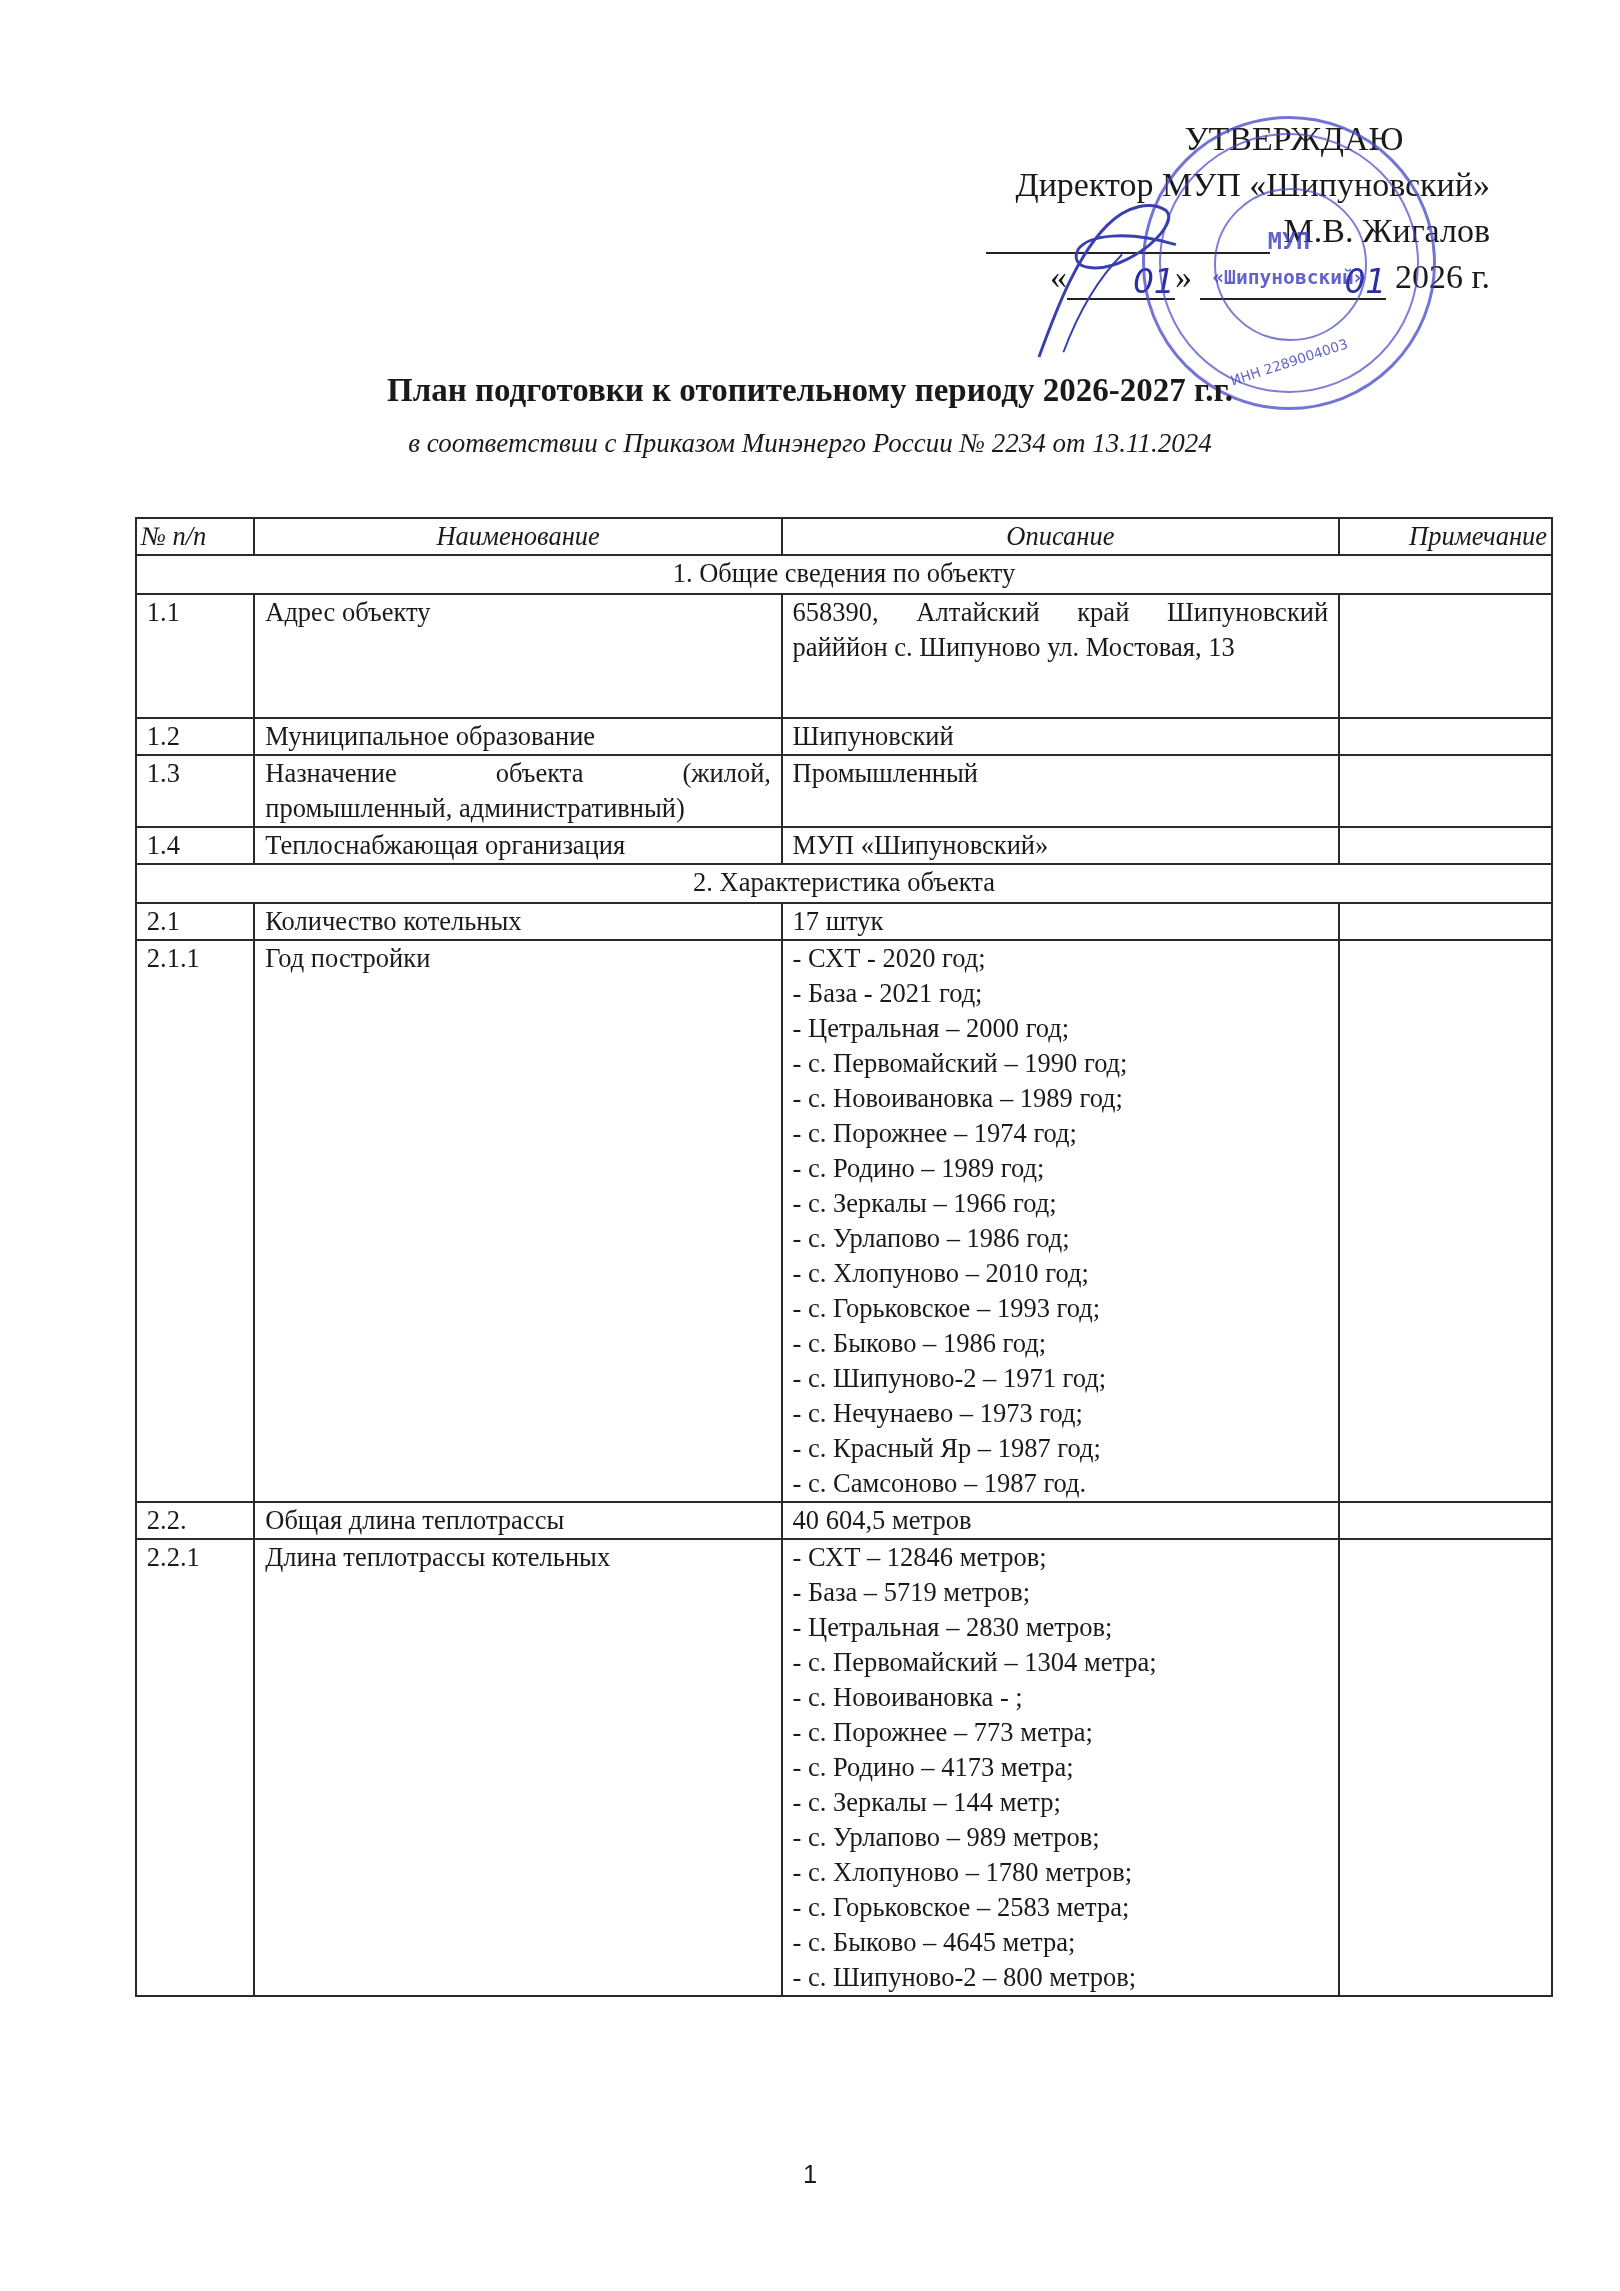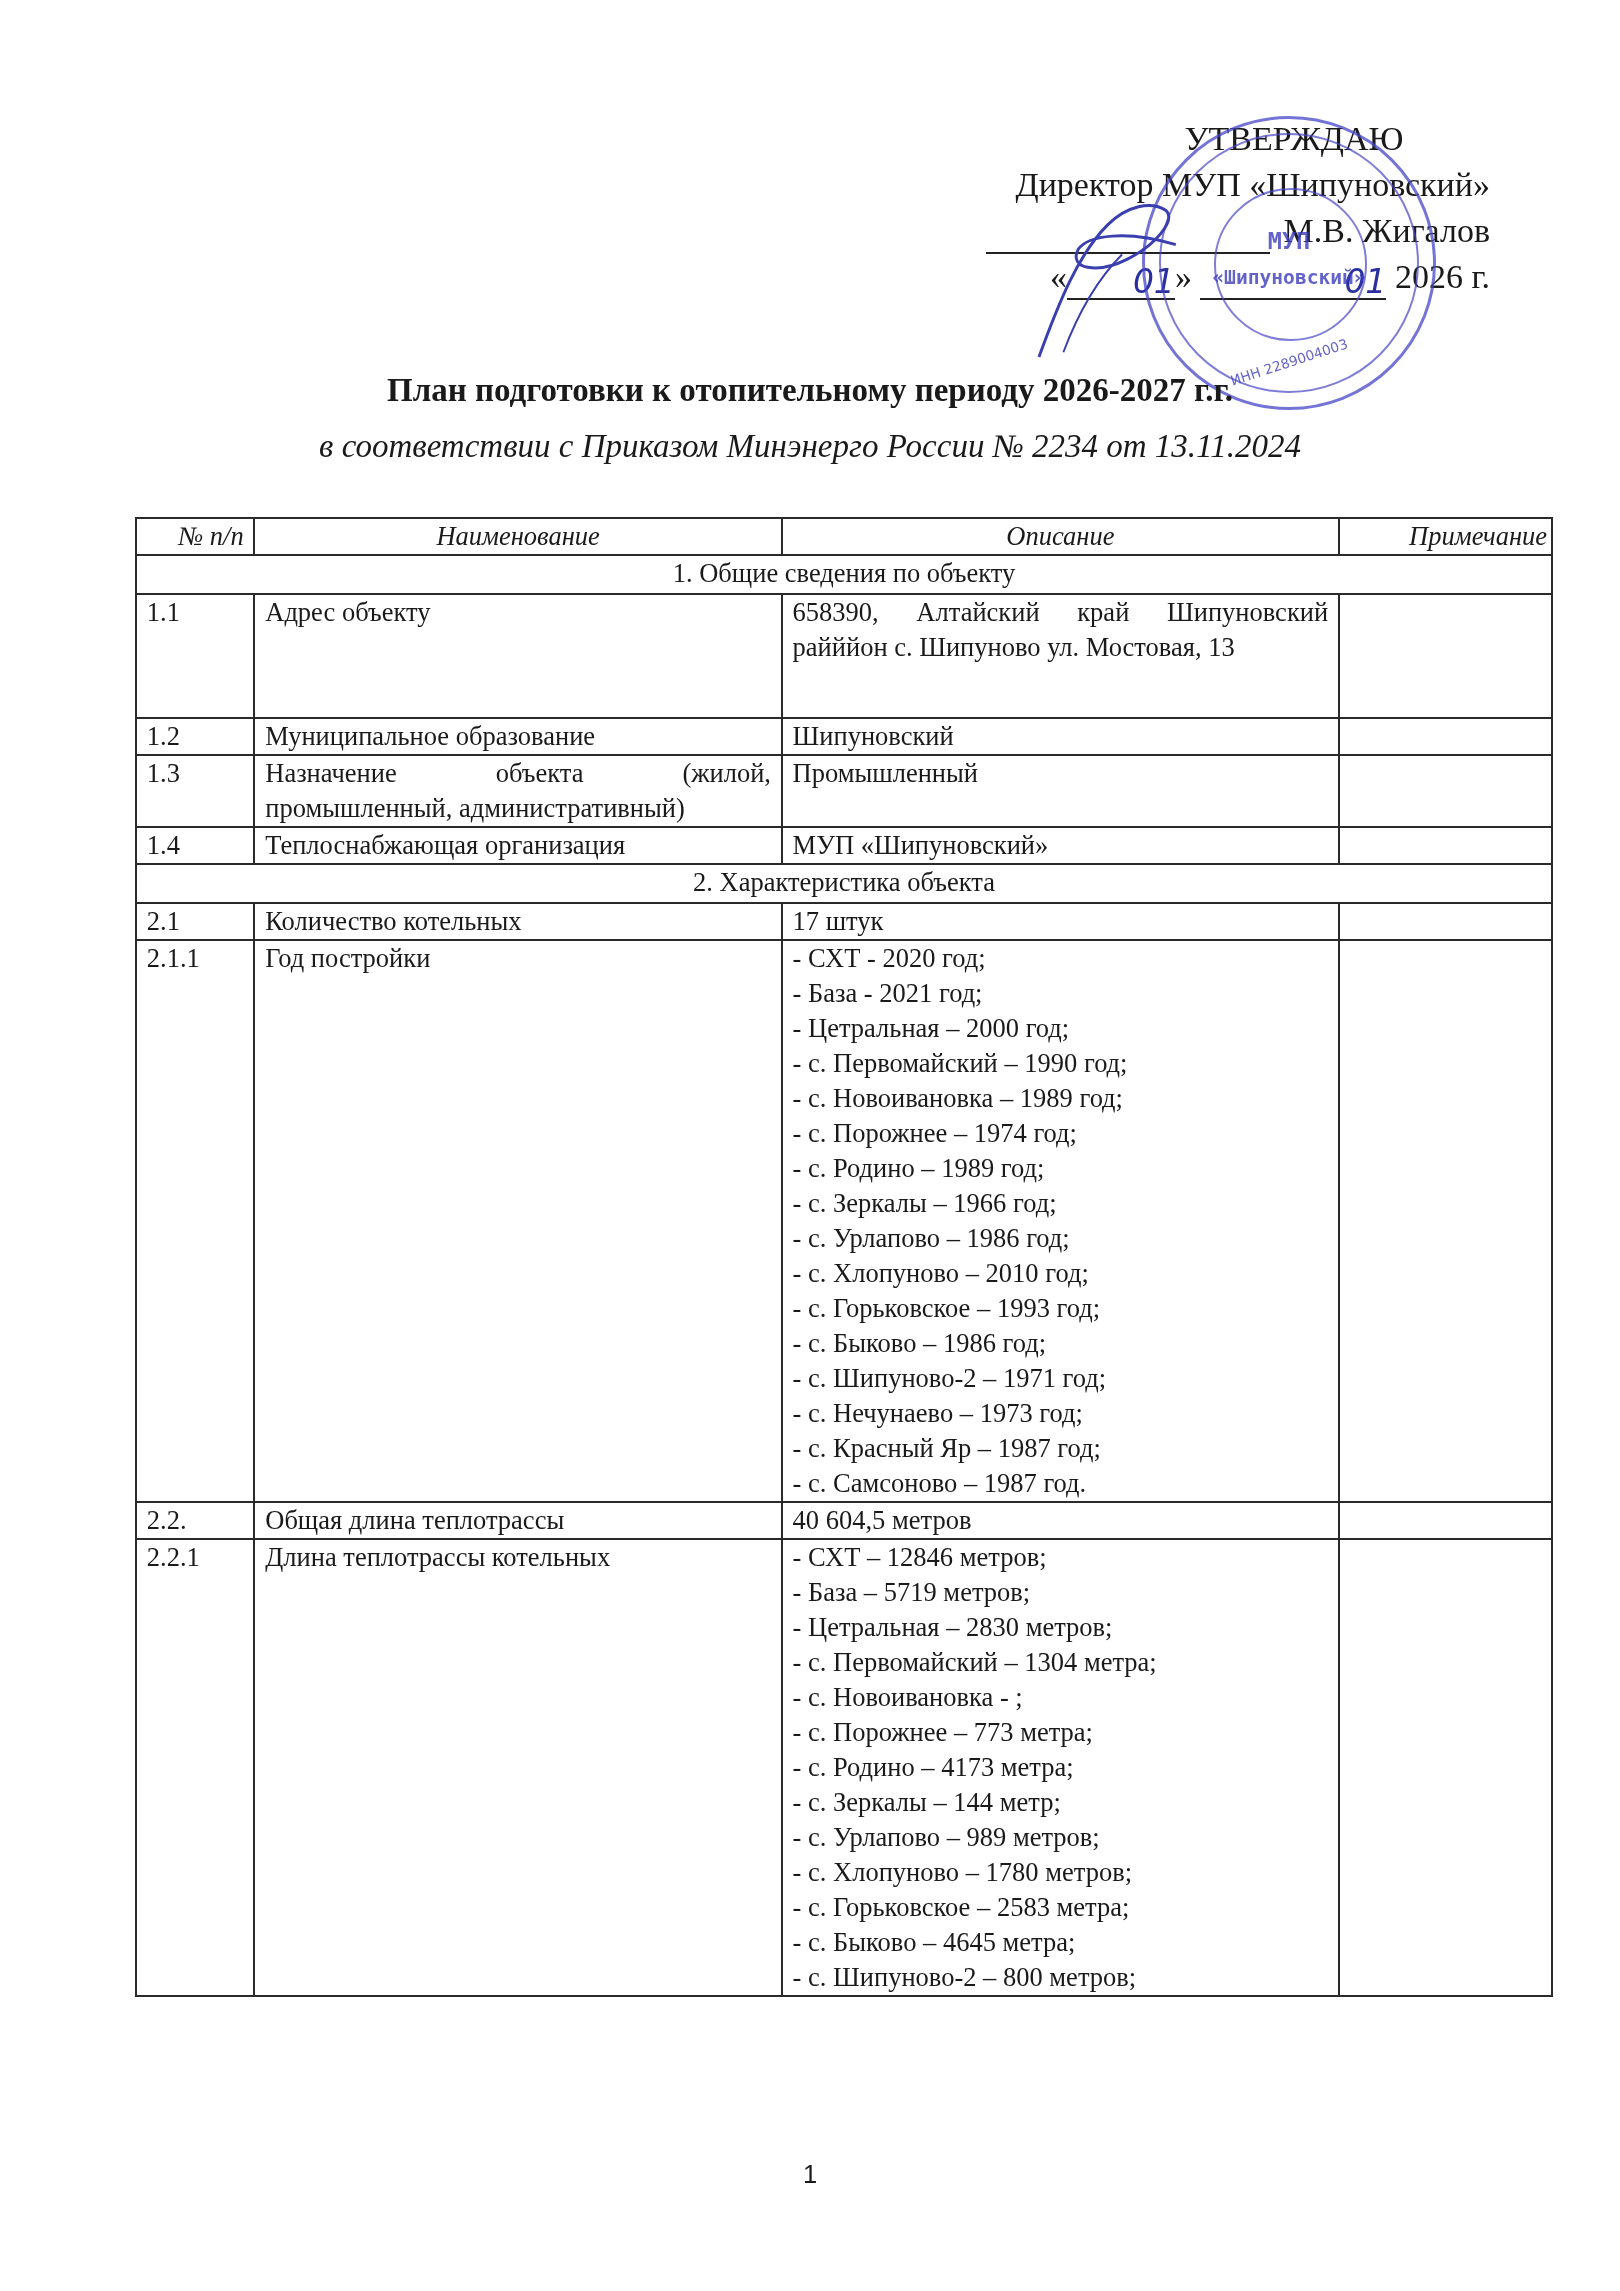--- a/index.html
+++ b/index.html
@@ -35,31 +35,31 @@
   .stamp .t3 { position:absolute; left:0; right:0; top:235px; text-align:center; color: rgba(60,60,190,0.8); font-family:"DejaVu Sans", sans-serif; font-size:13.7px; transform: rotate(-18deg); }
   .signature {
     position: absolute; left: 1019px; top: 186px; width: 167px; height: 176px; pointer-events: none;
   }
   .title {
     position: absolute; left: 0; width: 1620px; top: 372px; text-align: center;
     font-size: 33px; font-weight: bold;
   }
   .subtitle {
     position: absolute; left: 0; width: 1620px; top: 428px; text-align: center;
-    font-size: 33px; font-style: italic;
+    font-size: 27px; font-style: italic;
   }
   table.plan {
     position: absolute; left: 135px; top: 517px; width: 1418px;
     border-collapse: collapse; font-size: 26.5px; line-height: 35px;
   }
   table.plan td, table.plan th {
     border: 2px solid #2a2a2a; vertical-align: top; padding: 0 9.8px; font-weight: normal;
   }
   table.plan th { font-style: italic; text-align: center; height: 35px; }
-  table.plan th.num { text-align: right; padding-left: 3.9px; }
+  table.plan th.num { text-align: left; padding-left: 3.9px; }
   table.plan th.note { text-align: right; padding-right: 3.9px; }
   td.section { text-align: center; font-weight: bold; height: 37px; vertical-align: middle; }
   td.num { padding-left: 3.9px; width: 98px; }
   td.name { width: 513px; }
   td.desc { width: 540px; }
   td.note { width: 193px; }
   td.justify { text-align: justify; text-align-last: left; }
   .list-line { display: block; white-space: nowrap; }
   .pagenum {
     position: absolute; left: 0; width: 1620px; top: 2160px; text-align: center;

